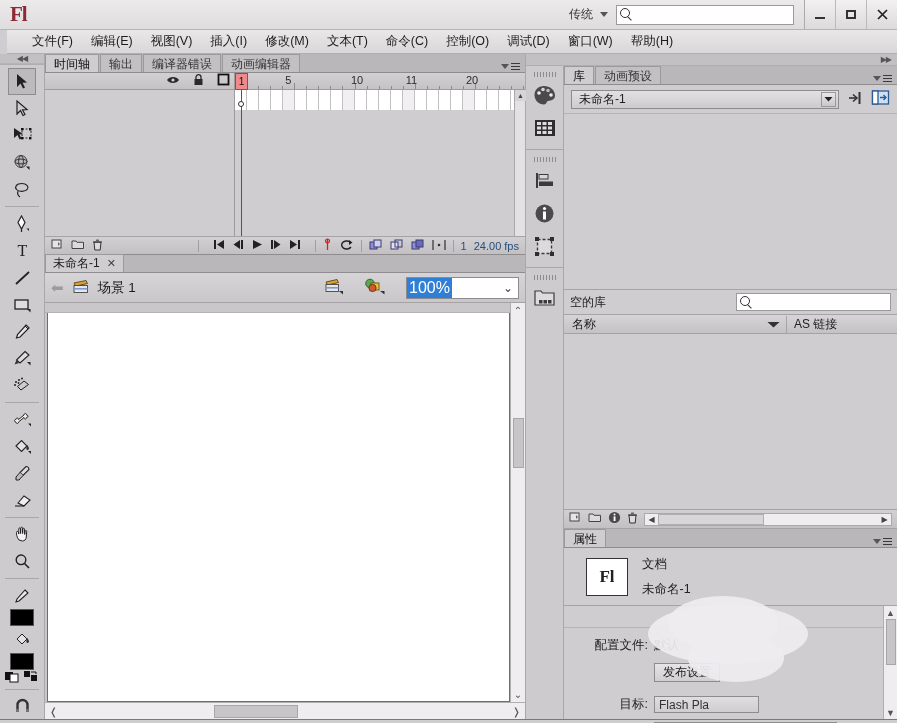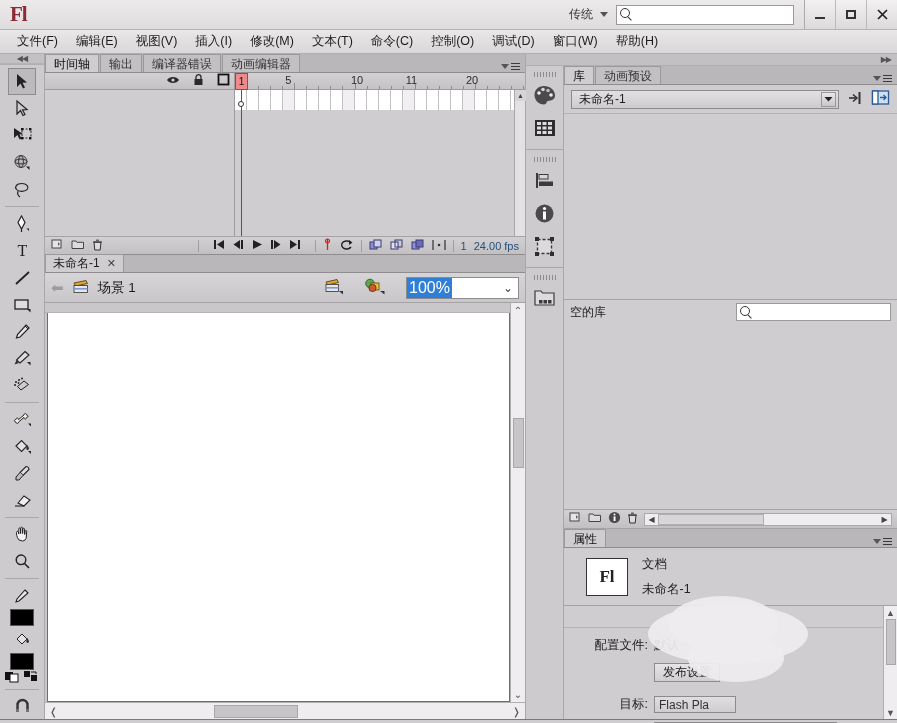--- a/index.html
+++ b/index.html
@@ -45,21 +45,21 @@
     font-size:13px; color:#222;
   }
   .wbtn:first-child{border-left:1px solid #aaa;}
   .wbtn .min { width:10px;height:2px;background:#333;margin-top:6px;}
   .wbtn .max { width:10px;height:9px;border:2px solid #333;}
 
   
   .menubar {
     height:24px; display:flex; align-items:flex-start;
     background: linear-gradient(#e9e7e7,#d9d7d8);
-    border-bottom:1px solid #b0aeaf; padding-left:8px;
+    border-bottom:1px solid #b0aeaf; padding-left:16px;margin-left:7px;
   }
   .menuitem { padding:3px 9px; font-size:12.5px; color:#1d1d1d; }
 
   
   .workspace { flex:1; display:flex; background:#cfcdd0; min-height:0; }
 
   
   .toolbar {
     width:45px; background:#cdcbce; border-right:1px solid #a9a7aa;
     display:flex; flex-direction:column; align-items:center;
@@ -850,20 +850,31 @@
 
             <div class="lib-preview"></div>
 
             <div class="lib-count">
               <span>空的库</span>
               <span class="lib-search">
                 <span class="mag"></span>
               </span>
             </div>
 
+            <div class="lib-cols">
+              <span class="col-name">
+                <span>名称</span>
+                <span>
+                  <svg width="13" height="7" viewBox="0 0 13 7">
+                      <path d="M0.5 1 L12.5 1 L6.5 6.5 Z" fill="#333"></path>
+                    </svg>
+                </span>
+              </span>
+              <span class="col-as">AS 链接</span>
+            </div>
 
             <div class="lib-list"></div>
 
             <div class="lib-foot">
               <span>
                 <svg width="13" height="12" viewBox="0 0 13 12">
                     <rect x="1" y="1" width="9" height="8" fill="#e6e4e7" stroke="#444" stroke-width="1"></rect>
                     <path d="M7 3 L9 5 L7 7" fill="#666"></path>
                   </svg>
               </span>
@@ -925,21 +936,21 @@
                 <div class="prow">
                   <span class="plabel">配置文件:</span>
                   <span>默认</span>
                 </div>
                 <div class="prow">
                   <span class="plabel"></span>
                   <span class="pbtn">发布设置</span>
                 </div>
                 <div class="prow" style="margin-top:14px;">
                   <span class="plabel">目标:</span>
-                  <span class="pfield" style="width:82px;">Flash Pla</span>
+                  <span class="pfield" style="width:105px;">Flash Pla</span>
                 </div>
                 <div class="prow">
                   <span class="plabel">脚本:</span>
                   <span class="pfield" style="width:183px; justify-content:space-between;">
                     
                     
                   </span>
                   <span style="margin-left:5px;">
                     <svg width="14" height="13" viewBox="0 0 14 13">
                         <path d="M9 1 C11 1 13 3 13 5 L8 10 L4 6 Z" fill="#555"></path>

